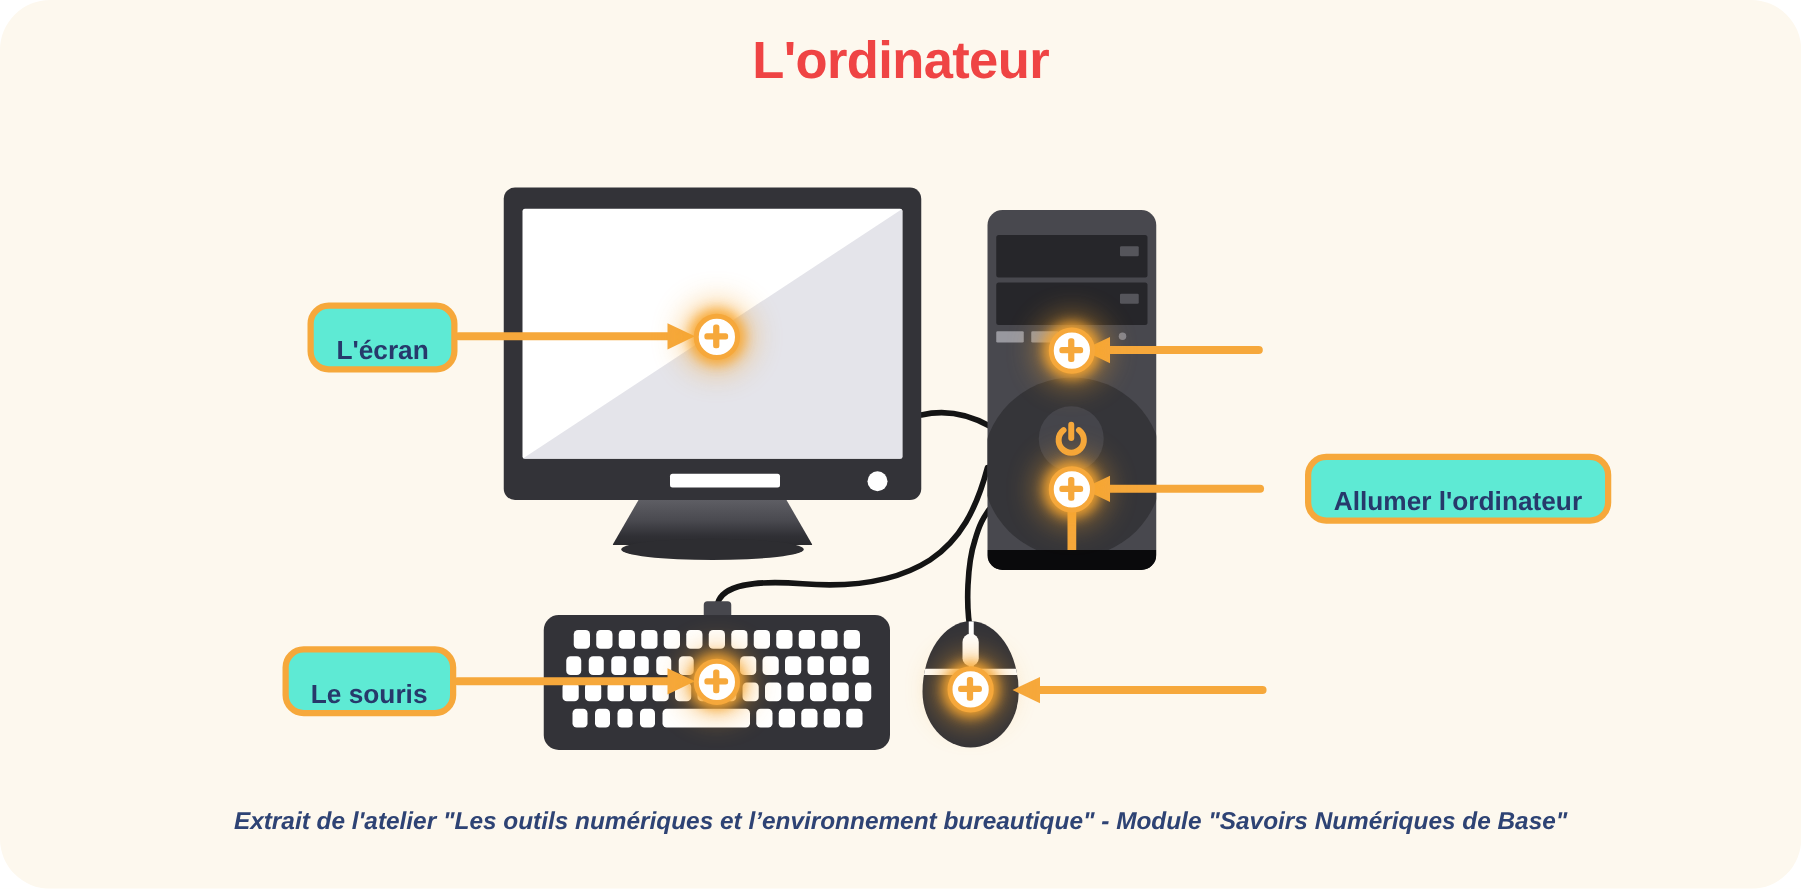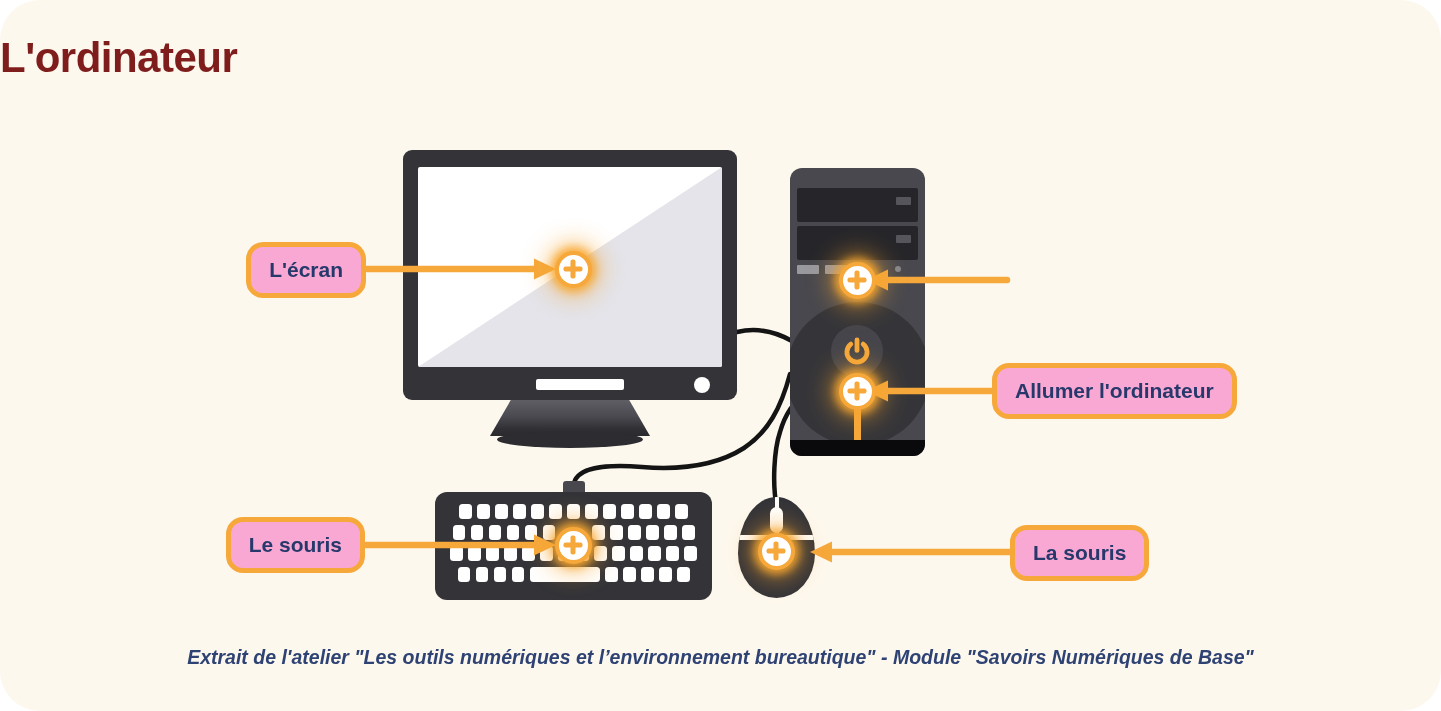--- a/index.html
+++ b/index.html
@@ -1,26 +1,26 @@
 <!DOCTYPE html>
 <html><head>
 <meta charset="utf-8">
 <style>
   html,body{margin:0;padding:0;background:#ffffff;font-family:"Liberation Sans",sans-serif;}
   .canvas{position:relative;width:1441px;height:711px;margin:0 auto;background:#FDF8EE;border-radius:40px;overflow:hidden;}
 
   
-  .title{position:absolute;top:34px;left:0;width:100%;margin:0;
-         font-size:42px;font-weight:800;color:#7f1d1d;letter-spacing:-0.5px;}
+  .title{position:absolute;top:24px;left:0;width:100%;text-align:center;margin:0;
+         font-size:42px;font-weight:800;color:#ef4444;letter-spacing:-0.5px;}
   .footer{position:absolute;top:646px;left:0;width:100%;text-align:center;
           font-size:19.5px;font-style:italic;font-weight:700;color:#2E4374;}
 
   
-  .pill{position:absolute;height:46px;background:#f9a8d4;border:5px solid #F6A83B;border-radius:17px;
-        display:flex;align-items:center;justify-content:center;padding:0 18px;white-space:nowrap;
+  .pill{position:absolute;height:46px;background:#5eead4;border:5px solid #F6A83B;border-radius:17px;
+        display:flex;align-items:flex-end;justify-content:center;padding:0 18px;white-space:nowrap;
         font-size:21px;font-weight:700;color:#27396B;z-index:30;}
 
   
   .plus{position:absolute;width:29px;height:29px;border:4px solid #F6A83B;border-radius:50%;background:#ffffff;
         box-shadow:0 0 9px 4px rgba(247,166,48,.9),0 0 22px 11px rgba(247,166,48,.45);
         z-index:40;cursor:pointer;}
   .plus .ph,.plus .pv{position:absolute;left:50%;top:50%;background:#F6A83B;border-radius:2px;}
   .plus .ph{width:19px;height:5px;transform:translate(-50%,-50%);}
   .plus .pv{width:5px;height:19px;transform:translate(-50%,-50%);}
 
@@ -199,29 +199,26 @@
     </g>
     <g>
       <line x1="1010" y1="552" x2="832" y2="552" stroke="#F6A83B" stroke-width="6.5" stroke-linecap="round"></line>
       <polygon points="832,541.5 810,552 832,562.5" fill="#F6A83B"></polygon>
     </g>
   </svg>
 
   <div class="pill" style="right:1075px;top:242px">
     <span>L'écran</span>
   </div>
-  <div class="pill" style="left:992px;top:363px">
+  <div class="pill" style="left:1044px;top:363px">
     <span>Allumer l'ordinateur</span>
   </div>
   <div class="pill" style="right:1076px;top:517px">
     <span>Le souris</span>
   </div>
-  <div class="pill" style="left:1010px;top:525px">
-    <span>La souris</span>
-  </div>
 
   <div class="plus" style="left:554.5px;top:250.5px">
     <span class="ph"></span>
       <span class="pv"></span>
   </div>
   <div class="plus" style="left:838.5px;top:261.5px">
     <span class="ph"></span>
       <span class="pv"></span>
   </div>
   <div class="plus" style="left:838.5px;top:372.5px">

